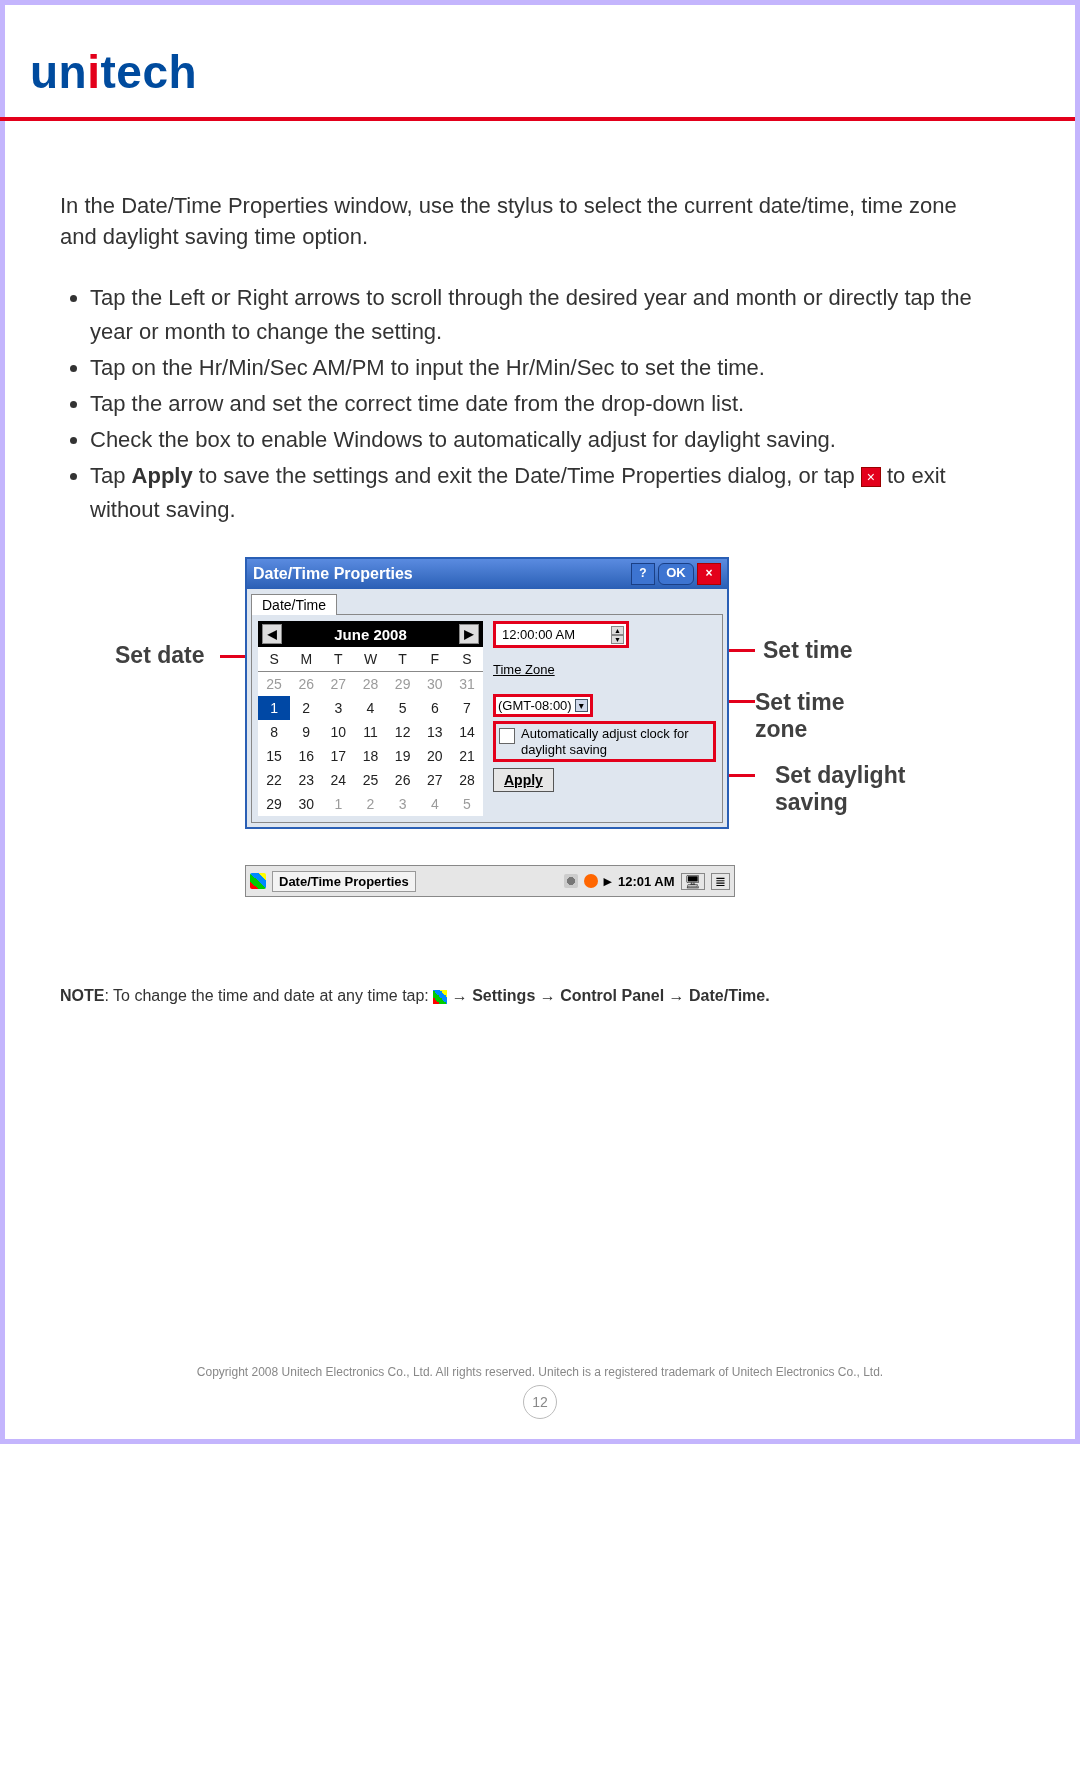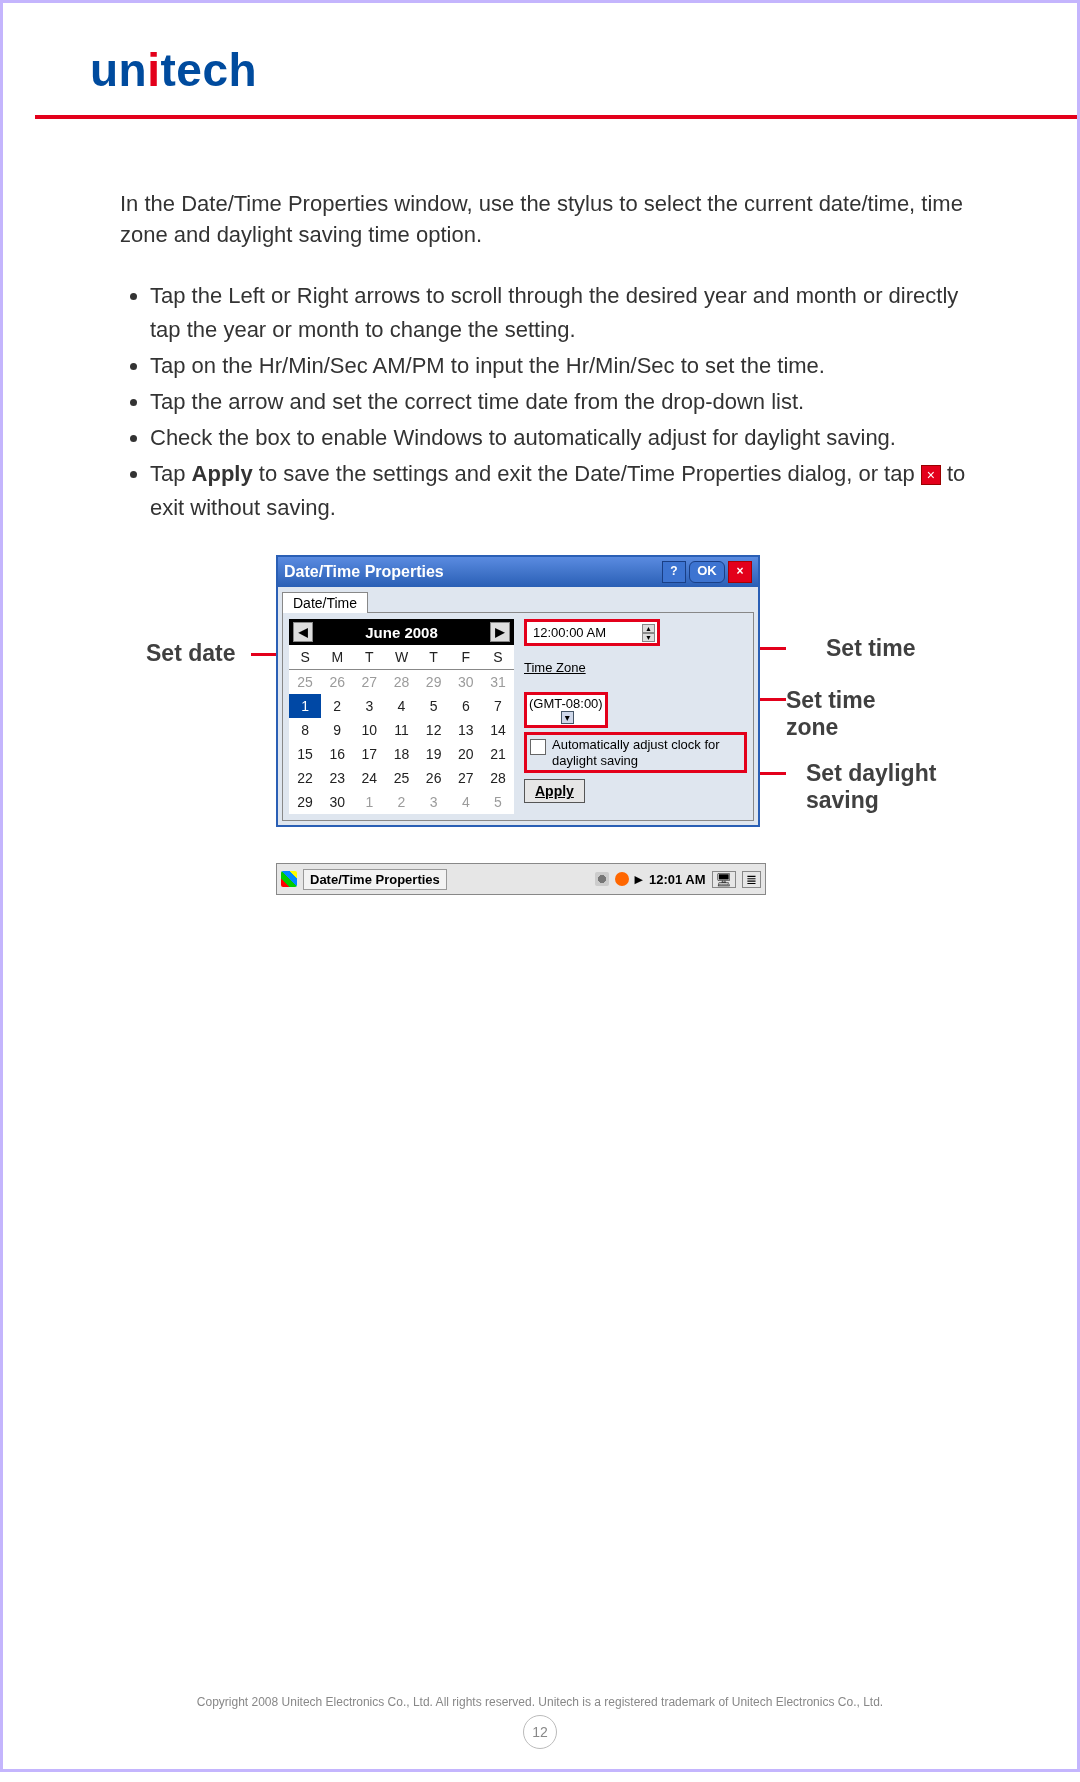--- a/index.html
+++ b/index.html
@@ -4,25 +4,25 @@
 <style>
   html, body {
     margin: 0;
     padding: 0;
     background: #fff;
     font-family: Arial, Helvetica, sans-serif;
     color: #000;
   }
   .page {
     width: 1080px;
-    height: 1772px;
+    height: 1444px;
     box-sizing: border-box;
-    border: 3px solid #c4b5fd;
+    border: 5px solid #c4b5fd;
     position: relative;
-    padding: 30px 55px 40px 87px;
+    padding: 30px 55px 40px 25px;
   }
   .logo {
     font-weight: 800;
     font-size: 46px;
     letter-spacing: 0.5px;
     color: #004b9e;
     margin: 10px 0 18px 0;
   }
   .logo .i-dot {
     color: #e3001b;
@@ -79,21 +79,21 @@
 
   
   .callout {
     position: absolute;
     color: #404040;
     font-weight: bold;
     font-size: 23px;
     line-height: 1.15;
   }
   .callout.set-date   { left: 0;   top: 85px; }
-  .callout.set-time   { left: 640px; top: 80px; margin-left: 40px; }
+  .callout.set-time   { left: 608px; top: 80px; margin-left: 40px; }
   .callout.set-tz     { left: 640px; top: 132px; width:140px; }
   .callout.set-dst    { left: 660px; top: 205px; width:140px; }
 
   .red-line {
     position: absolute;
     background: #e3001b;
   }
   
   .line-date1 { left: 105px; top: 98px; width: 60px; height: 3px; }
   .line-date1b { left: 163px; top: 72px; width: 3px; height: 28px; }
@@ -227,21 +227,20 @@
     padding: 0 2px;
     background: #ddd;
   }
   .tz-label { font-size: 13px; margin-bottom: 17px; text-decoration: underline; }
   .tz-sel {
     border: 3px solid #e3001b;
     display: inline-flex;
     align-items: center;
     background: #fff;
     padding: 1px 2px;
-    flex-direction: column;
   }
   .tz-sel .drop { background:#cfd8ea; border:1px solid #456; font-size:10px; padding:0 3px; margin-left:3px; }
   .dst-box {
     border: 3px solid #e3001b;
     padding: 2px 3px;
     margin-top: 4px;
     display: flex;
     gap: 6px;
     align-items: flex-start;
     background: #dfe6ef;
@@ -477,17 +476,20 @@
         <span class="spacer"></span>
         <span class="ico vol"></span>
         <span class="ico net"></span>
         <span style="font-size:11px;">▶</span>
         <strong>12:01 AM</strong>
         <span style="border:1px solid #888;padding:0 3px;">🖥</span>
         <span style="border:1px solid #888;padding:0 3px;">≣</span>
       </div>
     </div>
 
+    <p class="note">
+      <strong>NOTE</strong><span>: To change the time and date at any time tap: </span><span class="start-flag"></span><strong> → Settings → Control Panel → Date/Time.</strong>
+    </p>
   </div>
 
   <div class="copyright">Copyright 2008 Unitech Electronics Co., Ltd. All rights reserved. Unitech is a registered trademark of Unitech Electronics Co., Ltd.</div>
   <div class="page-num">12</div>
 </div>
 
 </body></html>

